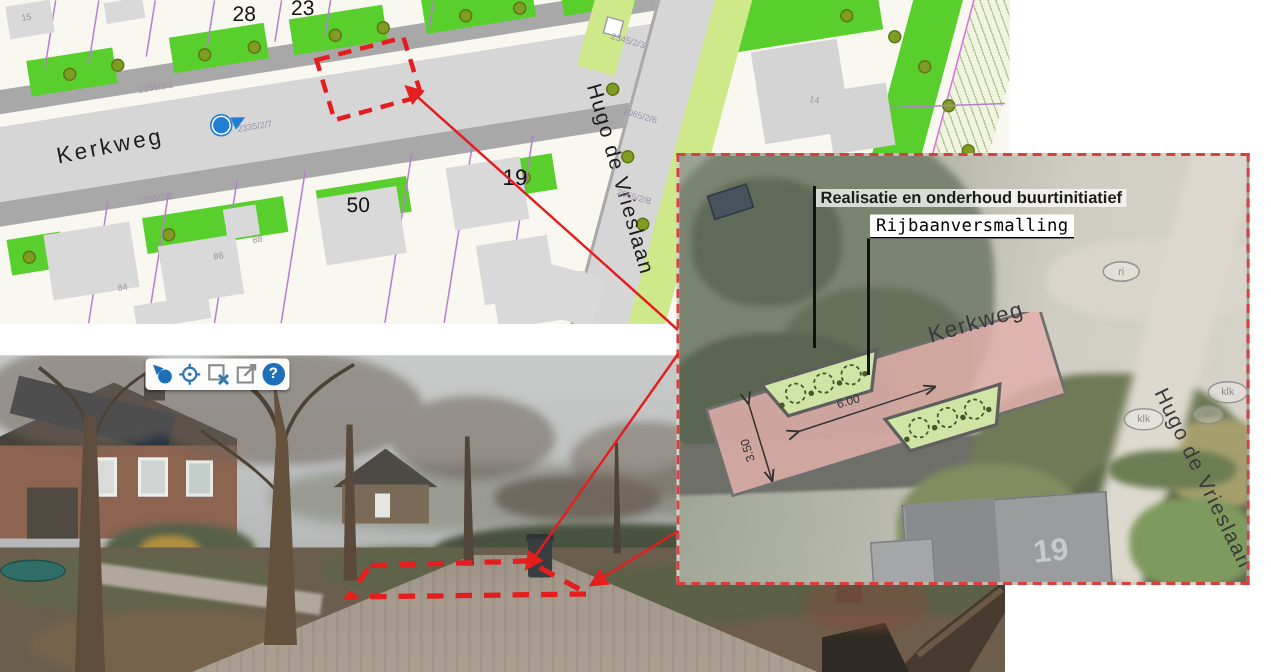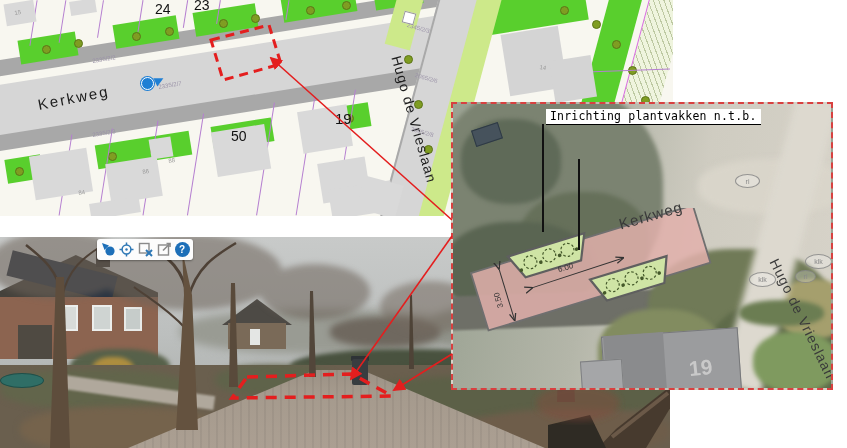--- a/index.html
+++ b/index.html
@@ -120,21 +120,21 @@
   <div class="rot house" style="left:300px;top:108px;width:50px;height:42px;transform:rotate(-9deg);"></div>
   <div class="rot house" style="left:320px;top:160px;width:48px;height:40px;transform:rotate(-9deg);"></div>
   <div class="rot house" style="left:90px;top:200px;width:50px;height:16px;transform:rotate(-9deg);"></div>
   <div class="rot house" style="left:330px;top:185px;width:63px;height:30px;transform:rotate(-9deg);"></div>
   <div class="rot house" style="left:360px;top:180px;width:40px;height:34px;transform:rotate(15deg);"></div>
   <div class="rot house" style="left:505px;top:30px;width:58px;height:62px;transform:rotate(-9deg);background:#d4d4d4;"></div>
   <div class="rot house" style="left:552px;top:58px;width:42px;height:42px;transform:rotate(-9deg);background:#d4d4d4;"></div>
 
   <div class="rot streettext" style="left:38px;top:96px;transform:rotate(-11deg);">Kerkweg</div>
   <div class="rot streettext" style="left:396px;top:48px;transform:rotate(74deg);font-size:14px;letter-spacing:1px;">Hugo de Vrieslaan</div>
-  <div class="abs mapnum" style="left:155px;top:1px;">24</div>
+  <div class="abs mapnum" style="left:155px;top:1px;">28</div>
   <div class="abs mapnum" style="left:194px;top:-3px;">23</div>
   <div class="abs mapnum" style="left:231px;top:128px;">50</div>
   <div class="abs mapnum" style="left:335px;top:110px;font-size:15px;">19</div>
   <div class="rot tinyg" style="left:540px;top:64px;transform:rotate(10deg);">14</div>
   <div class="rot tinyg" style="left:14px;top:10px;transform:rotate(-9deg);">15</div>
   <div class="rot tinyg" style="left:78px;top:190px;transform:rotate(-9deg);">84</div>
   <div class="rot tinyg" style="left:142px;top:169px;transform:rotate(-9deg);">86</div>
   <div class="rot tinyg" style="left:168px;top:158px;transform:rotate(-9deg);">88</div>
 
   <div class="rot tiny" style="left:92px;top:58px;transform:rotate(-9deg);">2335/2/2</div>
@@ -324,21 +324,22 @@
       <line x1="62" y1="60" x2="158" y2="58" stroke="#333" stroke-width="1" marker-start="url(#dimah)" marker-end="url(#dimah)"></line>
       <text x="100" y="53" font-size="8" fill="#333" text-anchor="middle">6.00</text>
       <line x1="36" y1="32" x2="36" y2="86" stroke="#333" stroke-width="1" marker-start="url(#dimah)" marker-end="url(#dimah)"></line>
       <text x="29" y="62" font-size="8" fill="#333" text-anchor="middle" transform="rotate(-90 29 62)">3.50</text>
     </g>
   </svg>
 
   <div class="leader" style="left:89px;top:20px;height:108px;"></div>
   <div class="leader" style="left:125px;top:55px;height:91px;"></div>
 
-  <div class="callout-title" style="left:93px;top:5px;">Inrichting plantvakken n.t.b.</div>
+  <div class="callout-sub" style="left:91px;top:22px;">Realisatie en onderhoud buurtinitiatief</div>
+  <div class="callout-title" style="left:127px;top:39px;">Rijbaanversmalling</div>
 
   <div class="panel-street" style="left:164px;top:112px;font-size:15px;transform:rotate(-16deg);">Kerkweg</div>
   <div class="panel-street" style="left:328px;top:152px;font-size:14px;transform:rotate(64deg);">Hugo de Vrieslaan</div>
 </div>
 
 <svg id="overlay" class="abs">
   <defs>
     <marker id="ah" viewBox="0 0 10 10" refX="8.5" refY="5" markerWidth="8" markerHeight="8" orient="auto">
         <path d="M0,0 L10,5 L0,10 z" fill="#e41e1e"></path>
       </marker>

